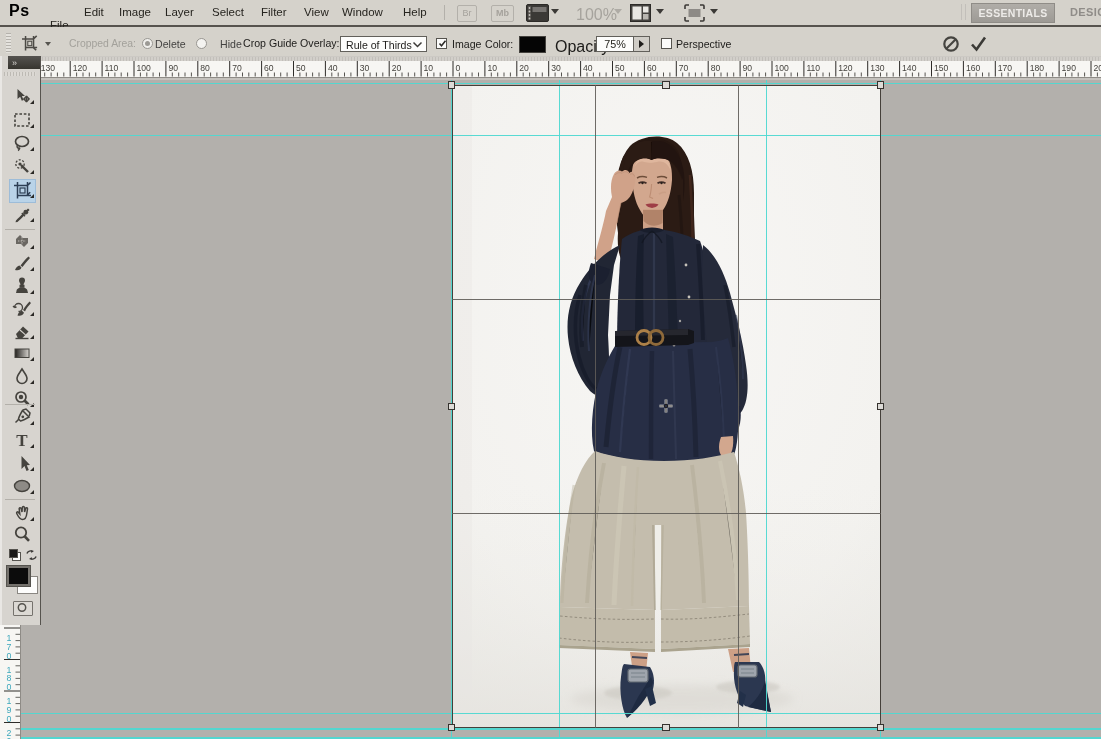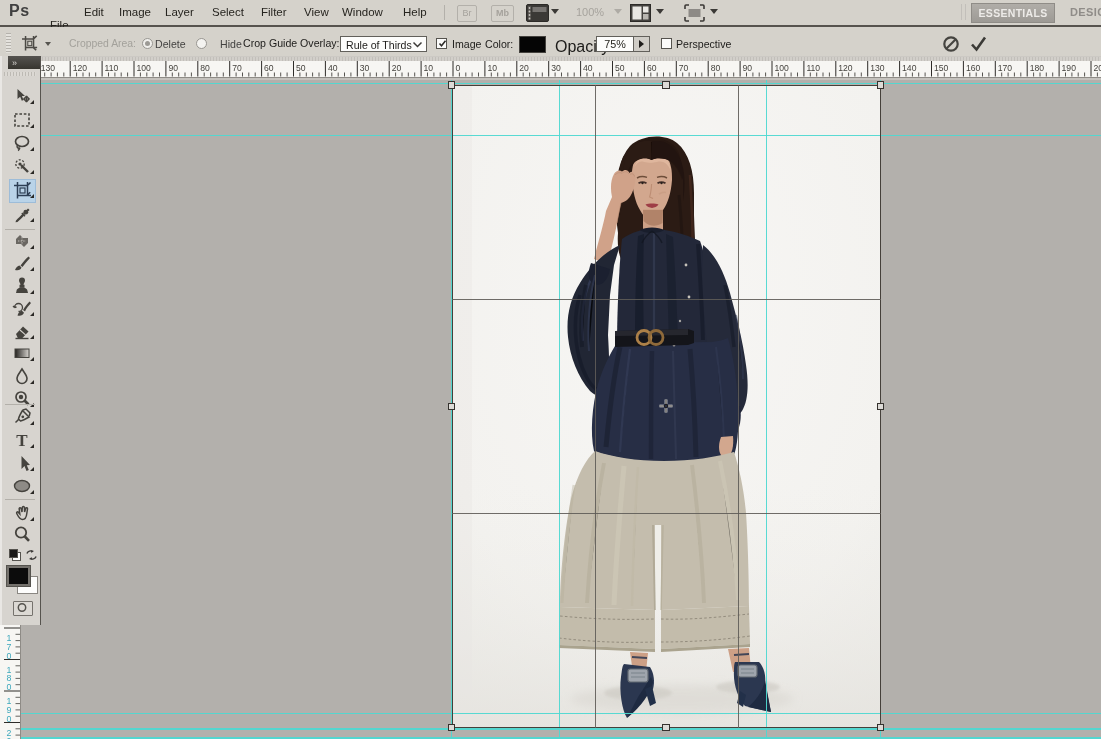--- a/index.html
+++ b/index.html
@@ -176,21 +176,21 @@
 
  <svg class="abs" style="left:659px;top:399px" width="14" height="14" viewBox="0 0 14 14">
    <path d="M7 0.5 v4.4 M7 9.1 V13.5 M0.5 7 h4.4 M9.1 7 H13.5" stroke="#ffffff" stroke-width="2.6"></path>
    <path d="M7 0.5 v4.4 M7 9.1 V13.5 M0.5 7 h4.4 M9.1 7 H13.5" stroke="#201d1a" stroke-width="1.1"></path>
    <path d="M7 4.9 L9.1 7 L7 9.1 L4.9 7 Z" fill="none" stroke="#201d1a" stroke-width="1"></path>
  </svg>
 
  <div class="abs" style="left:0;top:0;width:1101px;height:25px;background:#d5d2cb"></div>
  <div class="abs" style="left:0;top:25px;width:1101px;height:2px;background:#56534e"></div>
  <div class="abs txt" style="left:0;top:0;width:1101px;height:25px">
-   <span style="position:absolute;left:9px;top:2px;font-size:16px;font-weight:bold;color:#404040;letter-spacing:0.5px">Ps</span>
+   <span style="position:absolute;left:9px;top:2px;font-size:16px;font-weight:bold;color:#000000;letter-spacing:0.5px">Ps</span>
    <span style="position:absolute;left:50px;top:19px">File</span>
       <span style="position:absolute;left:84px;top:6px">Edit</span>
       <span style="position:absolute;left:119px;top:6px">Image</span>
       <span style="position:absolute;left:165px;top:6px">Layer</span>
       <span style="position:absolute;left:212px;top:6px">Select</span>
       <span style="position:absolute;left:261px;top:6px">Filter</span>
       <span style="position:absolute;left:304px;top:6px">View</span>
       <span style="position:absolute;left:342px;top:6px">Window</span>
       <span style="position:absolute;left:403px;top:6px">Help</span>
    <div style="position:absolute;left:444px;top:5px;width:1px;height:15px;background:#b3b0aa"></div>
@@ -199,21 +199,21 @@
    <svg style="position:absolute;left:526px;top:4px" width="23" height="18" viewBox="0 0 23 18">
      <rect x="0.5" y="0.5" width="22" height="17" rx="1.5" fill="#3b3936" stroke="#2c2a27"></rect>
      <rect x="2" y="2" width="3" height="14" fill="#55524e"></rect>
      <circle cx="3.5" cy="4" r="0.9" fill="#c8c5c0"></circle>
         <circle cx="3.5" cy="7.5" r="0.9" fill="#c8c5c0"></circle>
         <circle cx="3.5" cy="11" r="0.9" fill="#c8c5c0"></circle>
         <circle cx="3.5" cy="14.5" r="0.9" fill="#c8c5c0"></circle>
      <rect x="6.5" y="3" width="14" height="5" fill="#777471"></rect>
    </svg>
    <span style="position:absolute;left:551px;top:9px;width:0;height:0;border:4px solid transparent;border-top:5px solid #3b3936"></span>
-   <span style="position:absolute;left:576px;top:6px;color:#a6a39d;font-size:11px">100%</span>
+   <span style="position:absolute;left:576px;top:6px;color:#a6a39d;font-size:16px">100%</span>
    <span style="position:absolute;left:614px;top:9px;width:0;height:0;border:4px solid transparent;border-top:5px solid #aeaba5"></span>
    <svg style="position:absolute;left:630px;top:4px" width="21" height="18" viewBox="0 0 21 18">
      <rect x="0.5" y="0.5" width="20" height="17" fill="#44423f" stroke="#2c2a27"></rect>
      <rect x="2.5" y="2.5" width="9" height="13" fill="#e9e7e3"></rect>
      <rect x="13" y="2.5" width="5.5" height="6" fill="#e9e7e3"></rect>
      <rect x="13" y="10" width="5.5" height="5.5" fill="#b9b6b1"></rect>
    </svg>
    <span style="position:absolute;left:656px;top:9px;width:0;height:0;border:4px solid transparent;border-top:5px solid #3b3936"></span>
    <svg style="position:absolute;left:684px;top:4px" width="21" height="18" viewBox="0 0 21 18">
      <path d="M1 5 V2 C1 1.4 1.4 1 2 1 H5 M16 1 H19 C19.6 1 20 1.4 20 2 V5 M20 13 V16 C20 16.6 19.6 17 19 17 H16 M5 17 H2 C1.4 17 1 16.6 1 16 V13" stroke="#3b3936" stroke-width="1.6" fill="none"></path>

